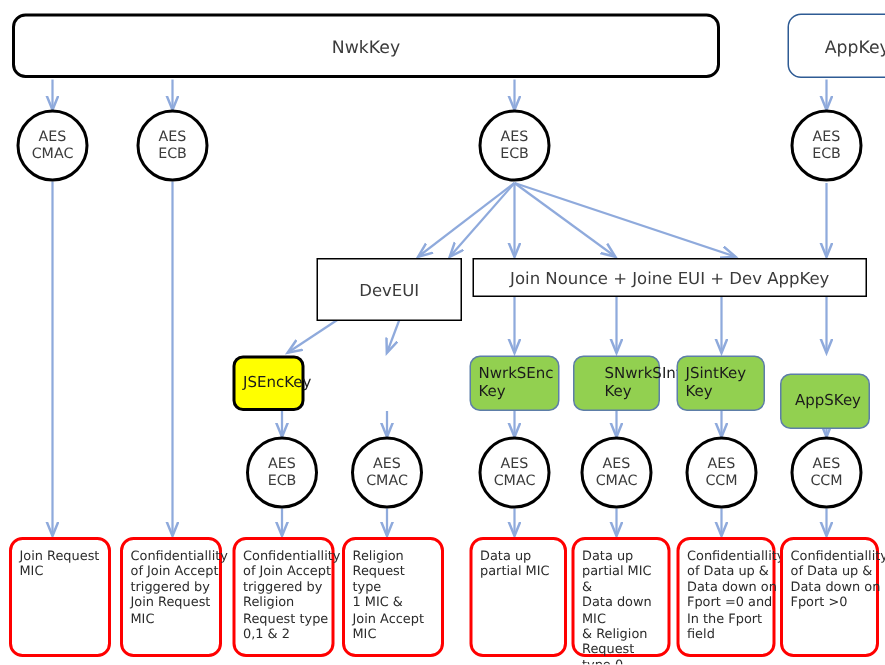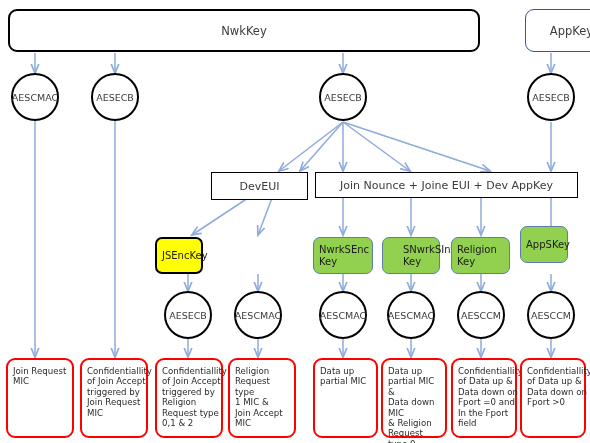--- a/index.html
+++ b/index.html
@@ -9,21 +9,21 @@
 
   .node{position:absolute;box-sizing:border-box;display:flex;align-items:center;justify-content:center;text-align:center;}
 
   
   .keybox{border-radius:9px;background:#fff;font-size:11.5px;color:#3b3b3b;}
   .keybox.nwk{border:2.4px solid #000000;}
   .keybox.app{border:1.6px solid #2e5b94;}
 
   
   .aes{border:2.2px solid #000;border-radius:50%;background:#fff;
-       font-size:9.5px;line-height:11px;color:#3b3b3b;}
+       font-size:9.5px;line-height:11px;color:#3b3b3b;flex-direction:column;}
 
   
   .plainbox{border:1.9px solid #000;background:#fff;font-size:11px;color:#3b3b3b;}
 
   
   .skey{border-radius:7px;font-size:10px;line-height:11.5px;color:#1b1b1b;
         justify-content:flex-start;text-align:left;padding:0 5px;}
   .skey.yellow{background:#ffff00;border:2.2px solid #000;}
   .skey.green{background:#92d050;border:1.6px solid #5d7ea8;}
 
@@ -105,40 +105,40 @@
   </div>
   <div class="node aes" style="left:319px;top:73px;width:48px;height:48px;">
     <span>AES</span>
     <span>ECB</span>
   </div>
   <div class="node aes" style="left:527px;top:73px;width:48px;height:48px;">
     <span>AES</span>
     <span>ECB</span>
   </div>
 
-  <div class="node plainbox" style="left:211px;top:172px;width:97px;height:28px;">
+  <div class="node plainbox" style="left:211px;top:172px;width:97px;height:42px;">
     <span>DevEUI</span>
   </div>
   <div class="node plainbox" style="left:315px;top:172px;width:263px;height:26px;">
     <span>Join Nounce + Joine EUI + Dev AppKey</span>
   </div>
 
   <div class="node skey yellow" style="left:155px;top:237px;width:48px;height:37px;">
     <span>JSEncKey</span>
   </div>
   <div class="node skey green" style="left:313px;top:237px;width:60px;height:37px;">
     <span>NwrkSEnc Key</span>
   </div>
   <div class="node skey green" style="left:382px;top:237px;width:58px;height:37px;padding-left:20px;">
     <span>SNwrkSInt Key</span>
   </div>
   <div class="node skey green" style="left:451px;top:237px;width:59px;height:37px;">
-    <span>Religion Key</span>
-  </div>
-  <div class="node skey green" style="left:520px;top:226px;width:48px;height:37px;justify-content:flex-start;">
+    <span>JSintKey Key</span>
+  </div>
+  <div class="node skey green" style="left:520px;top:249px;width:60px;height:37px;justify-content:flex-end;">
     <span>AppSKey</span>
   </div>
 
   <div class="node aes" style="left:164px;top:291px;width:48px;height:48px;">
     <span>AES</span>
     <span>ECB</span>
   </div>
   <div class="node aes" style="left:234px;top:291px;width:48px;height:48px;">
     <span>AES</span>
     <span>CMAC</span>

